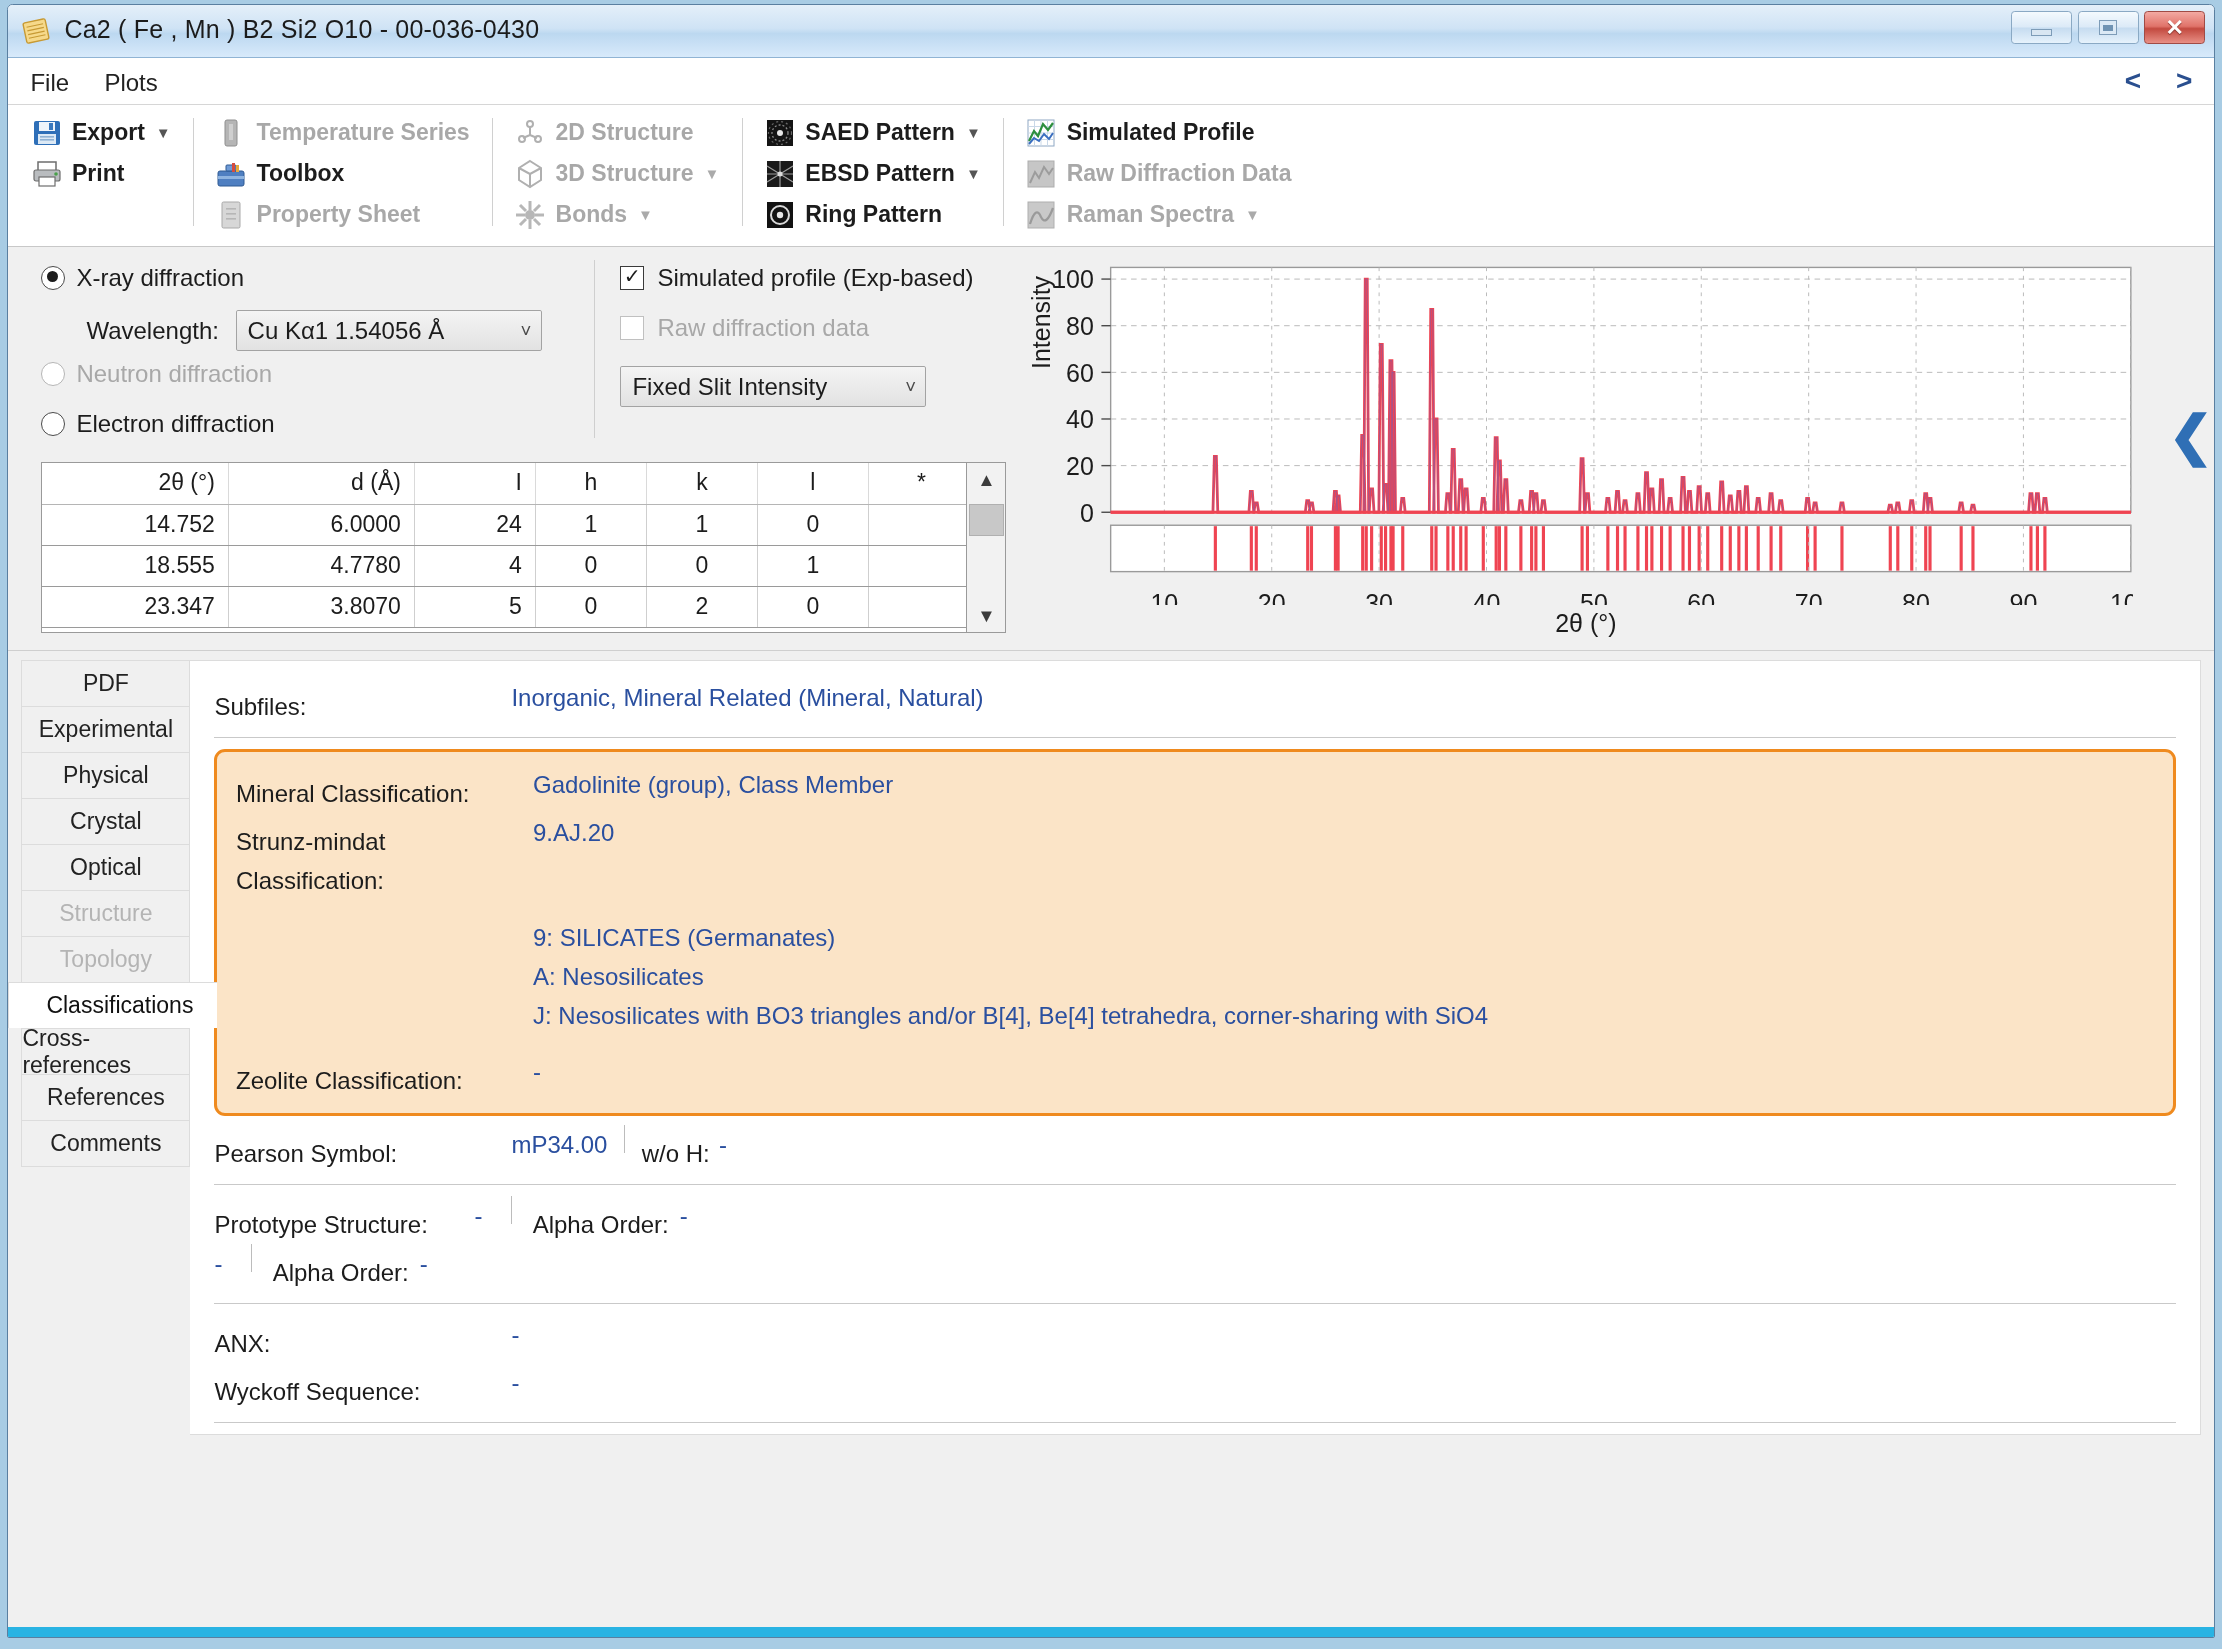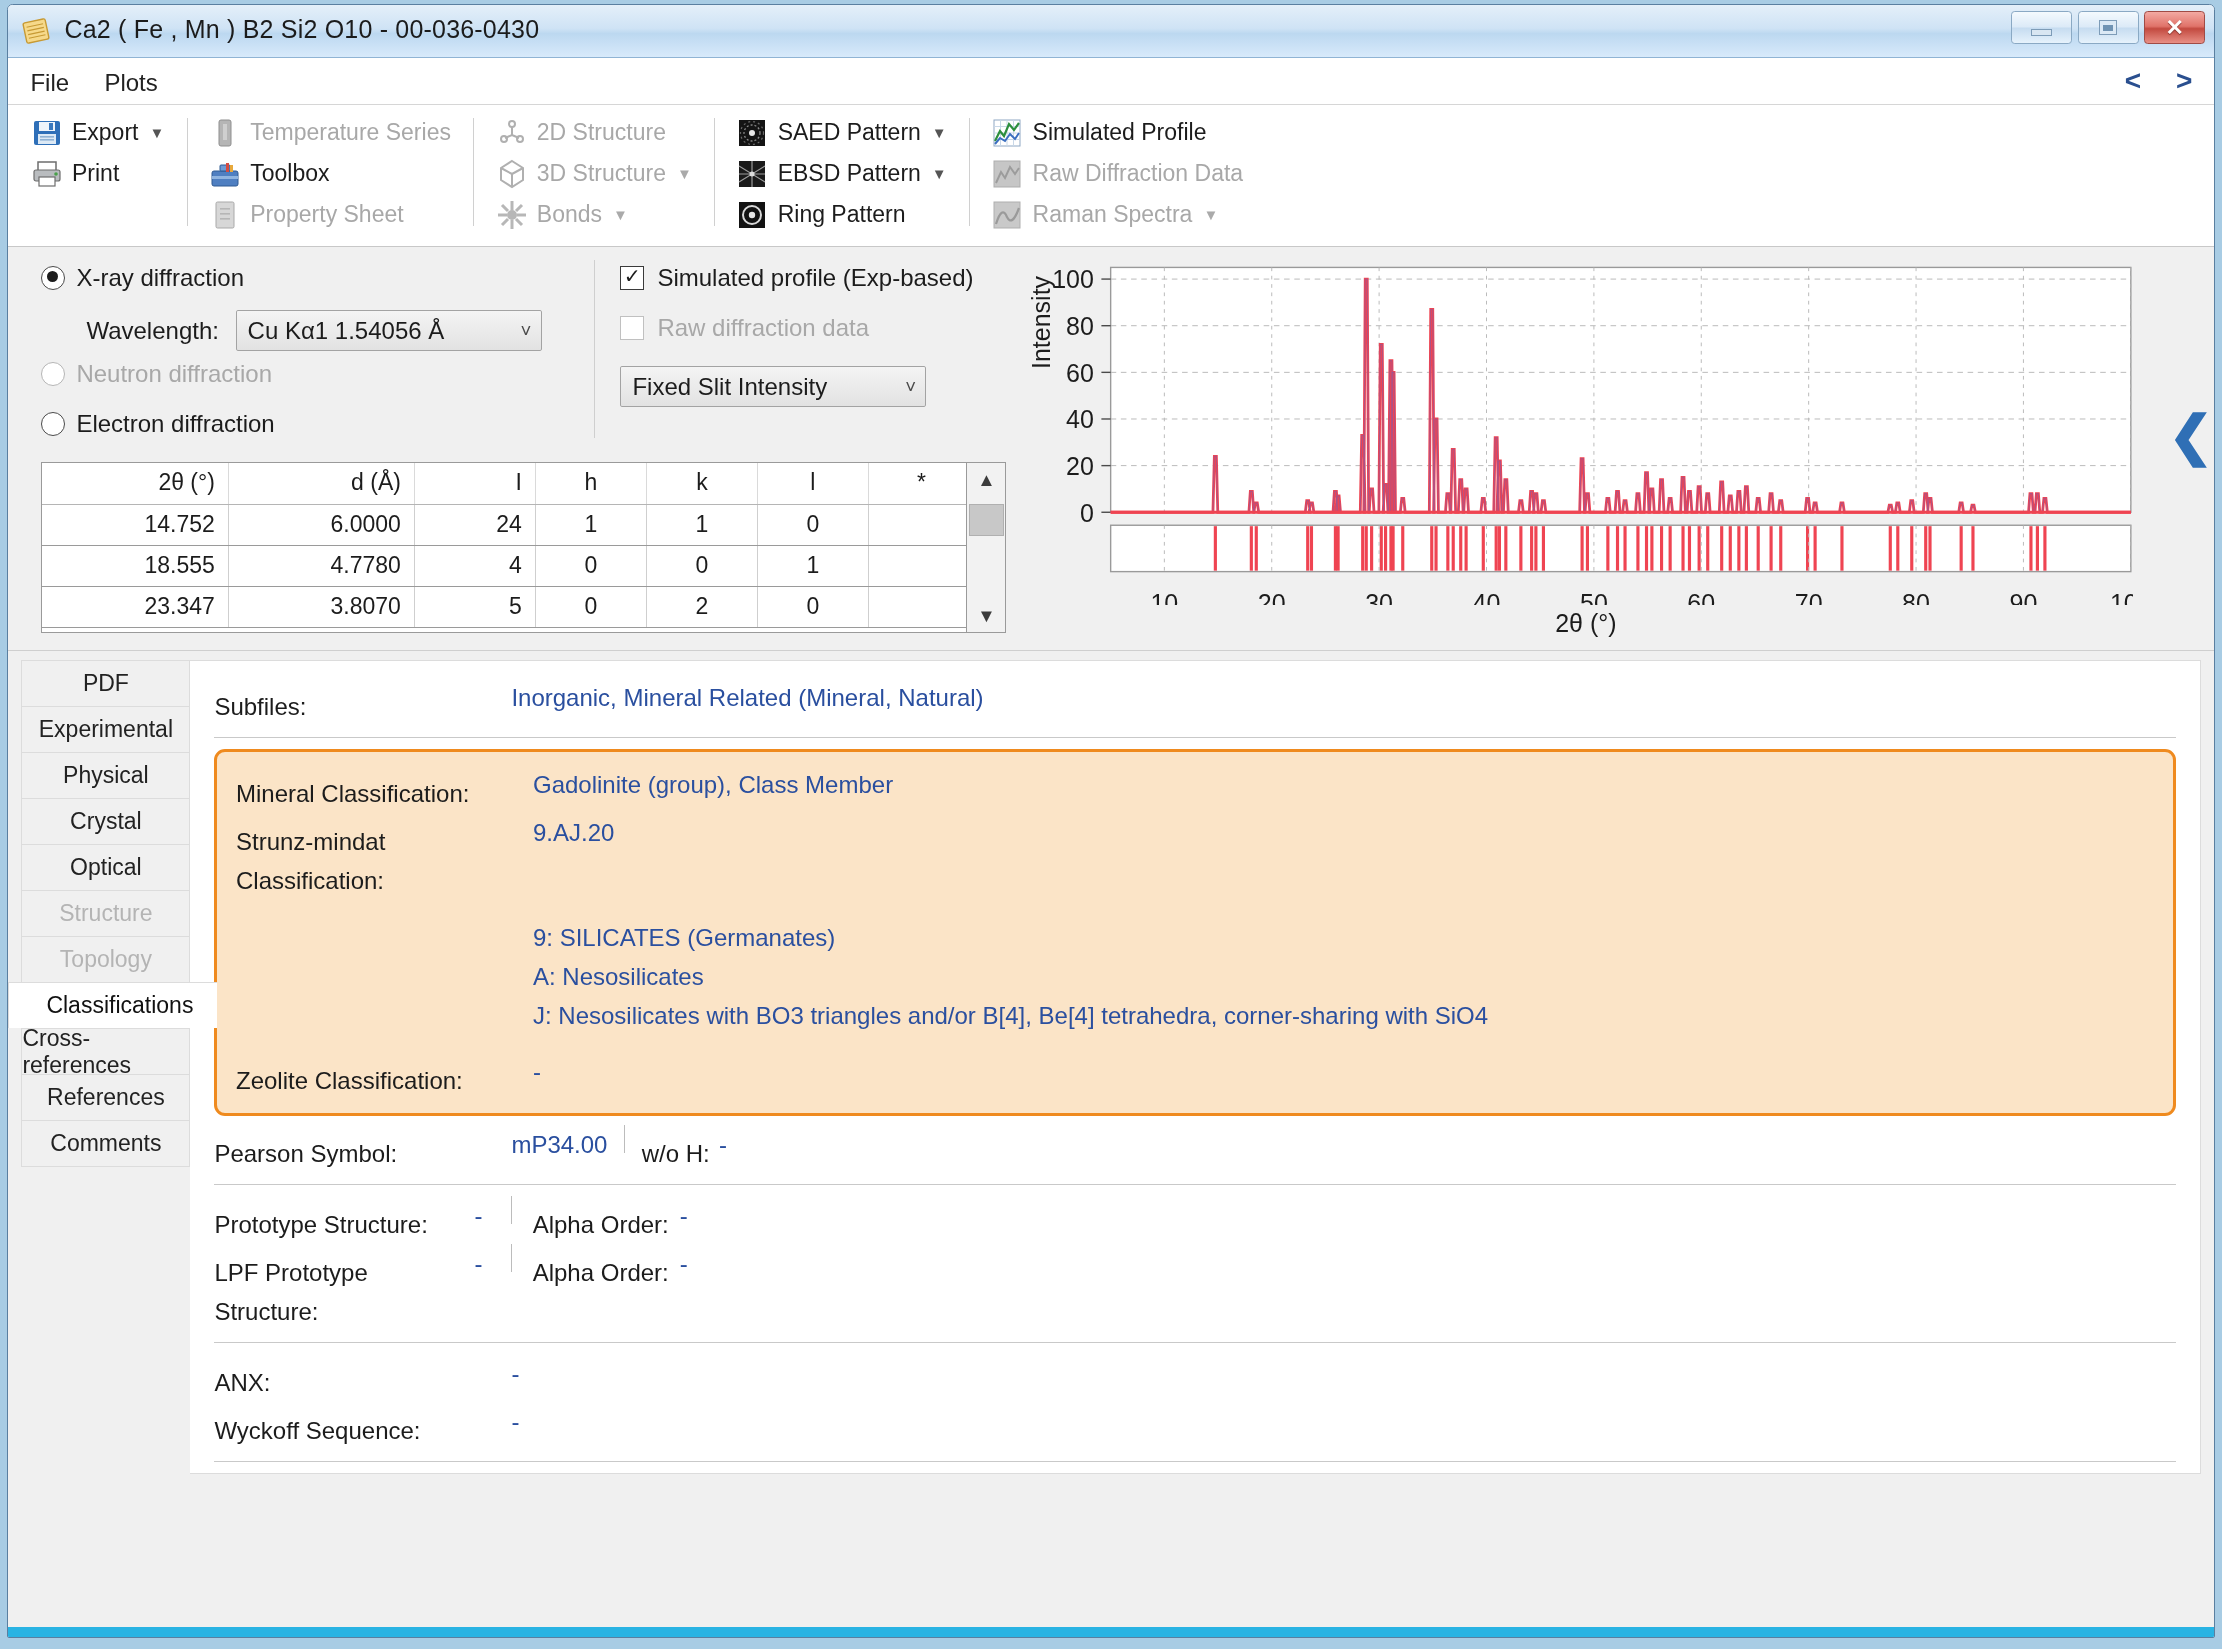--- a/index.html
+++ b/index.html
@@ -58,21 +58,21 @@
   }
   .nav-arrows{position:absolute;right:22px;top:7.4px;display:flex;gap:35px;}
   .nav-arrow{font-size:28px;color:#2a4f8f;cursor:pointer;font-weight:bold;}
 
   
   .toolbar{
     position:relative;height:134px;background:#fff;
     border-bottom:1.9px solid #c8c8c8;
     display:flex;align-items:flex-start;padding-top:7.4px;
   }
-  .tgroup{display:flex;flex-direction:column;padding:0 13px;position:relative;}
+  .tgroup{display:flex;flex-direction:column;padding:0 13px;position:relative;font-weight:bold;}
   .tgroup + .tgroup:before{
     content:"";position:absolute;left:0;top:5.6px;bottom:9.3px;width:0.9px;background:#d0d0d0;
   }
   .titem{
     display:flex;align-items:center;height:41px;padding:0 9.3px;
     font-size:23px;color:#1c1c1c;white-space:nowrap;cursor:pointer;border-radius:2.8px;
   }
   .titem.disabled{color:#a8a8a8;cursor:default;}
   .ticon{width:32px;height:32px;margin-right:9.3px;flex:0 0 auto;display:block;}
   .caret{margin-left:11px;font-size:15px;color:#555;}
@@ -659,21 +659,20 @@
       <div class="dsep"></div>
 
       <div class="drow">
         <span class="dlabel" style="width:260px">Prototype Structure:</span>
         <span class="dval" style="width:37px">-</span>
         <span class="vbar" style="margin:0 20.4px 0 0"></span>
         <span class="dlabel">Alpha Order:</span>
         <span class="dval" style="margin-left:11px">-</span>
       </div>
       <div class="drow">
-        <span class="dlabel" style="width:260px">LPF Prototype Structure:</span>
         <span class="dval" style="width:37px">-</span>
         <span class="vbar" style="margin:0 20.4px 0 0"></span>
         <span class="dlabel">Alpha Order:</span>
         <span class="dval" style="margin-left:11px">-</span>
       </div>
       <div class="dsep"></div>
 
       <div class="drow">
         <span class="dlabel" style="width:297px">ANX:</span>
         <span class="dval">-</span>

